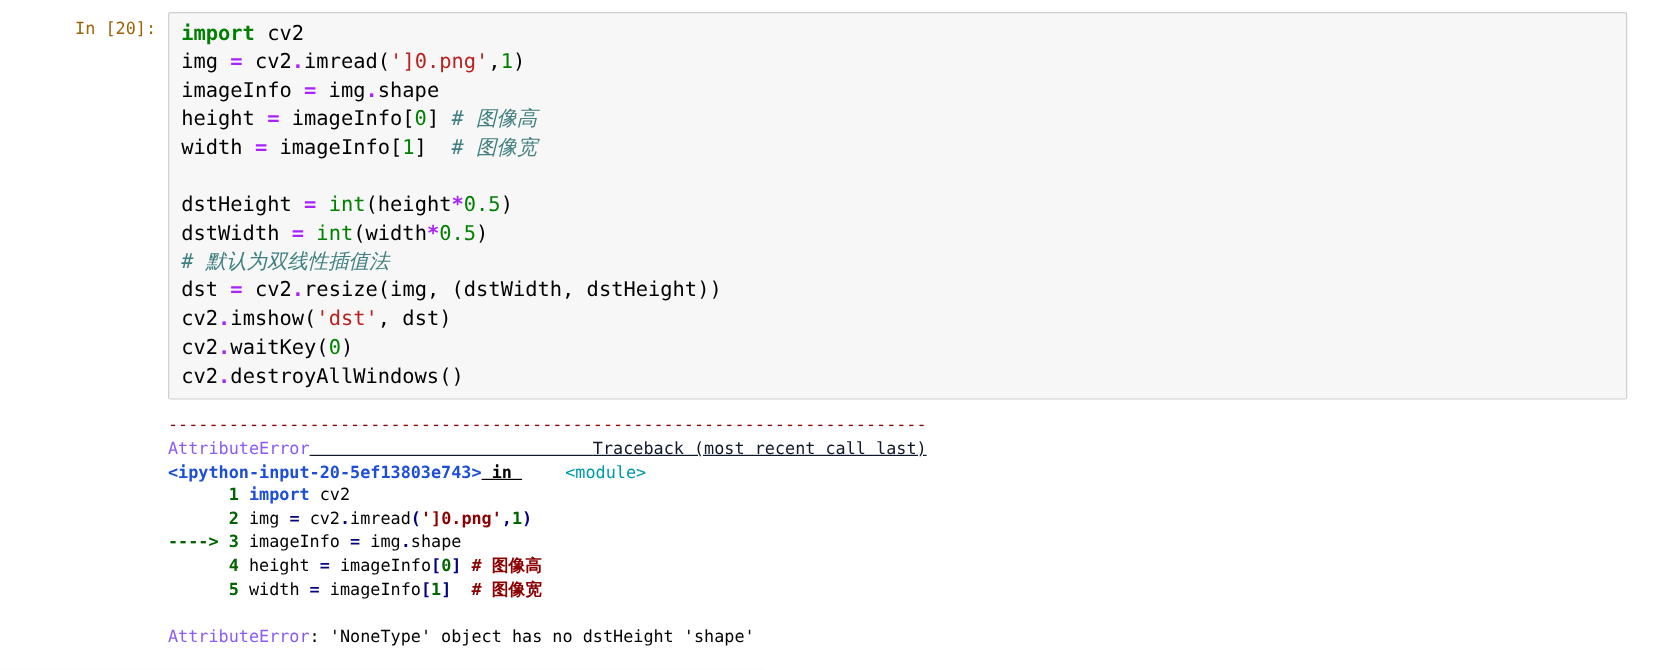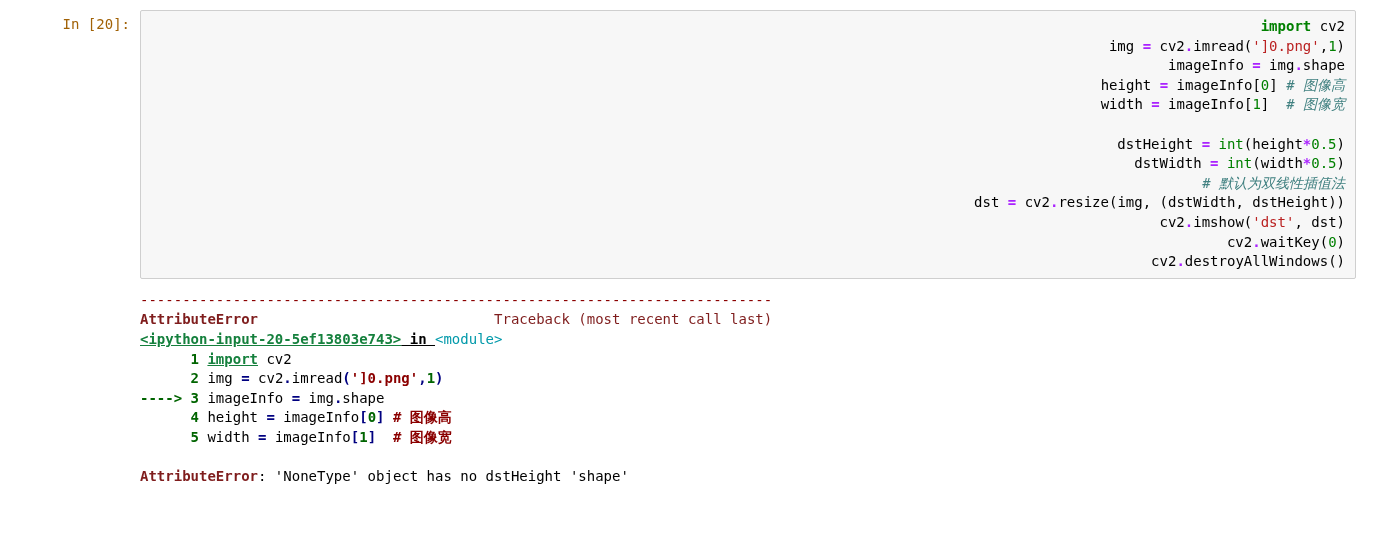--- a/index.html
+++ b/index.html
@@ -22,25 +22,24 @@
       font-size: 14px;
       color: #a16207;
     }
     .code-area {
       flex: 1;
       background: #f7f7f7;
       border: 1px solid #cfcfcf;
       border-radius: 2px;
       padding: 6px 10px;
       font-family: "DejaVu Sans Mono", Menlo, Monaco, Consolas, monospace;
-      font-size: 14px;
+      font-size: 17px;
       line-height: 1.4;
       white-space: pre;
       overflow-x: auto;
-      text-align: right;
     }
     .output-cell {
       display: flex;
       align-items: flex-start;
       margin-top: 10px;
     }
     .output-prompt {
       min-width: 100px;
     }
     .output-area {
@@ -54,25 +53,25 @@
     }
     .tok-import { color: #008000; font-weight: bold; }
     .tok-name { color: #000; }
     .tok-builtin { color: #008000; }
     .tok-operator { color: #AA22FF; font-weight: bold; }
     .tok-string { color: #BA2121; }
     .tok-number { color: #008000; }
     .tok-comment { color: #408080; font-style: italic; }
     .tok-punct { color: #000; }
     .err-dash { color: #8B0000; }
-    .err-name { color: #7f1d1d; font-weight: bold; }
-    .err-traceback { color: #7f1d1d; }
-    .err-file { color: #15803d; font-weight: bold; text-decoration: underline; }
+    .err-name { color: #8b5cf6; font-weight: normal; }
+    .err-traceback { color: #0f172a; text-decoration: underline; }
+    .err-file { color: #1d4ed8; font-weight: bold; }
     .err-in { color: #000; font-weight: bold; text-decoration: underline; }
-    .err-module { color: #0099AA; }
+    .err-module { color: #0099AA; margin-left: 36px; }
     .err-linenum { color: #006400; font-weight: bold; }
     .err-arrow { color: #006400; font-weight: bold; }
     .err-code { color: #000; }
     .err-bracket { color: #000080; font-weight: bold; }
     .err-num-lit { color: #006400; font-weight: bold; }
     .err-str-lit { color: #8B0000; font-weight: bold; }
     .err-comment { color: #8B0000; font-weight: bold; }
     .err-msg { color: #000; }
   </style>
 </head>

